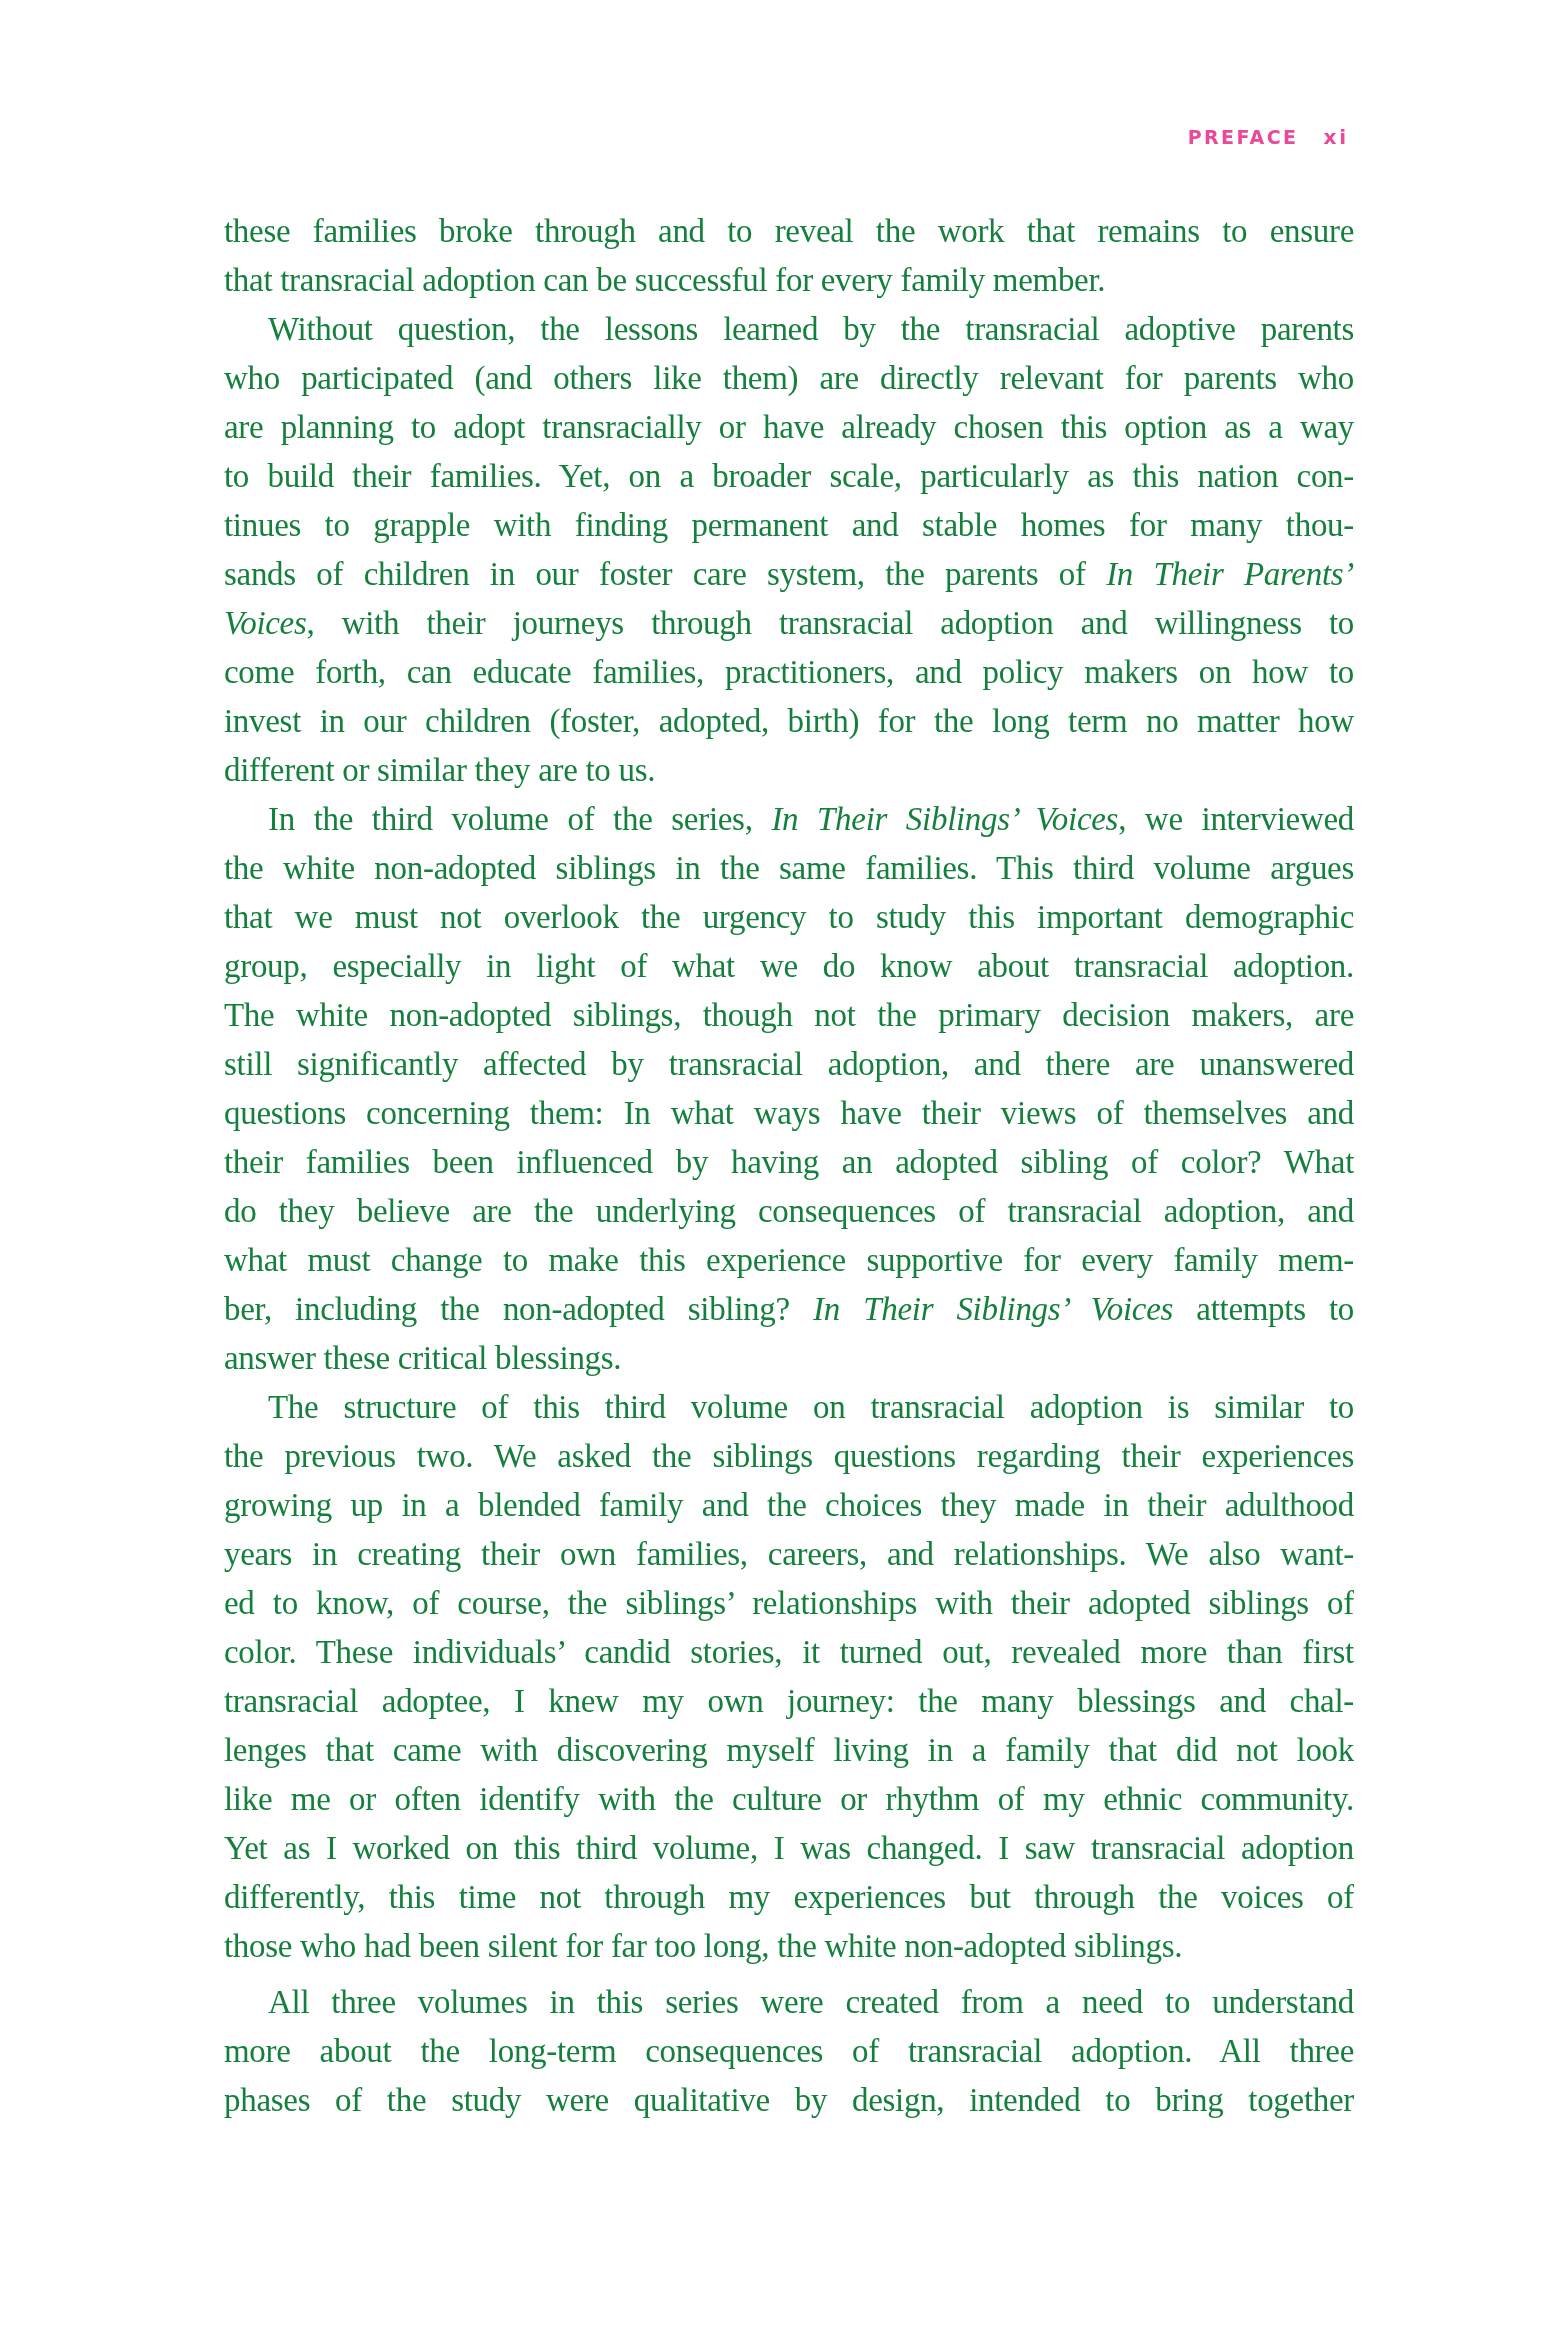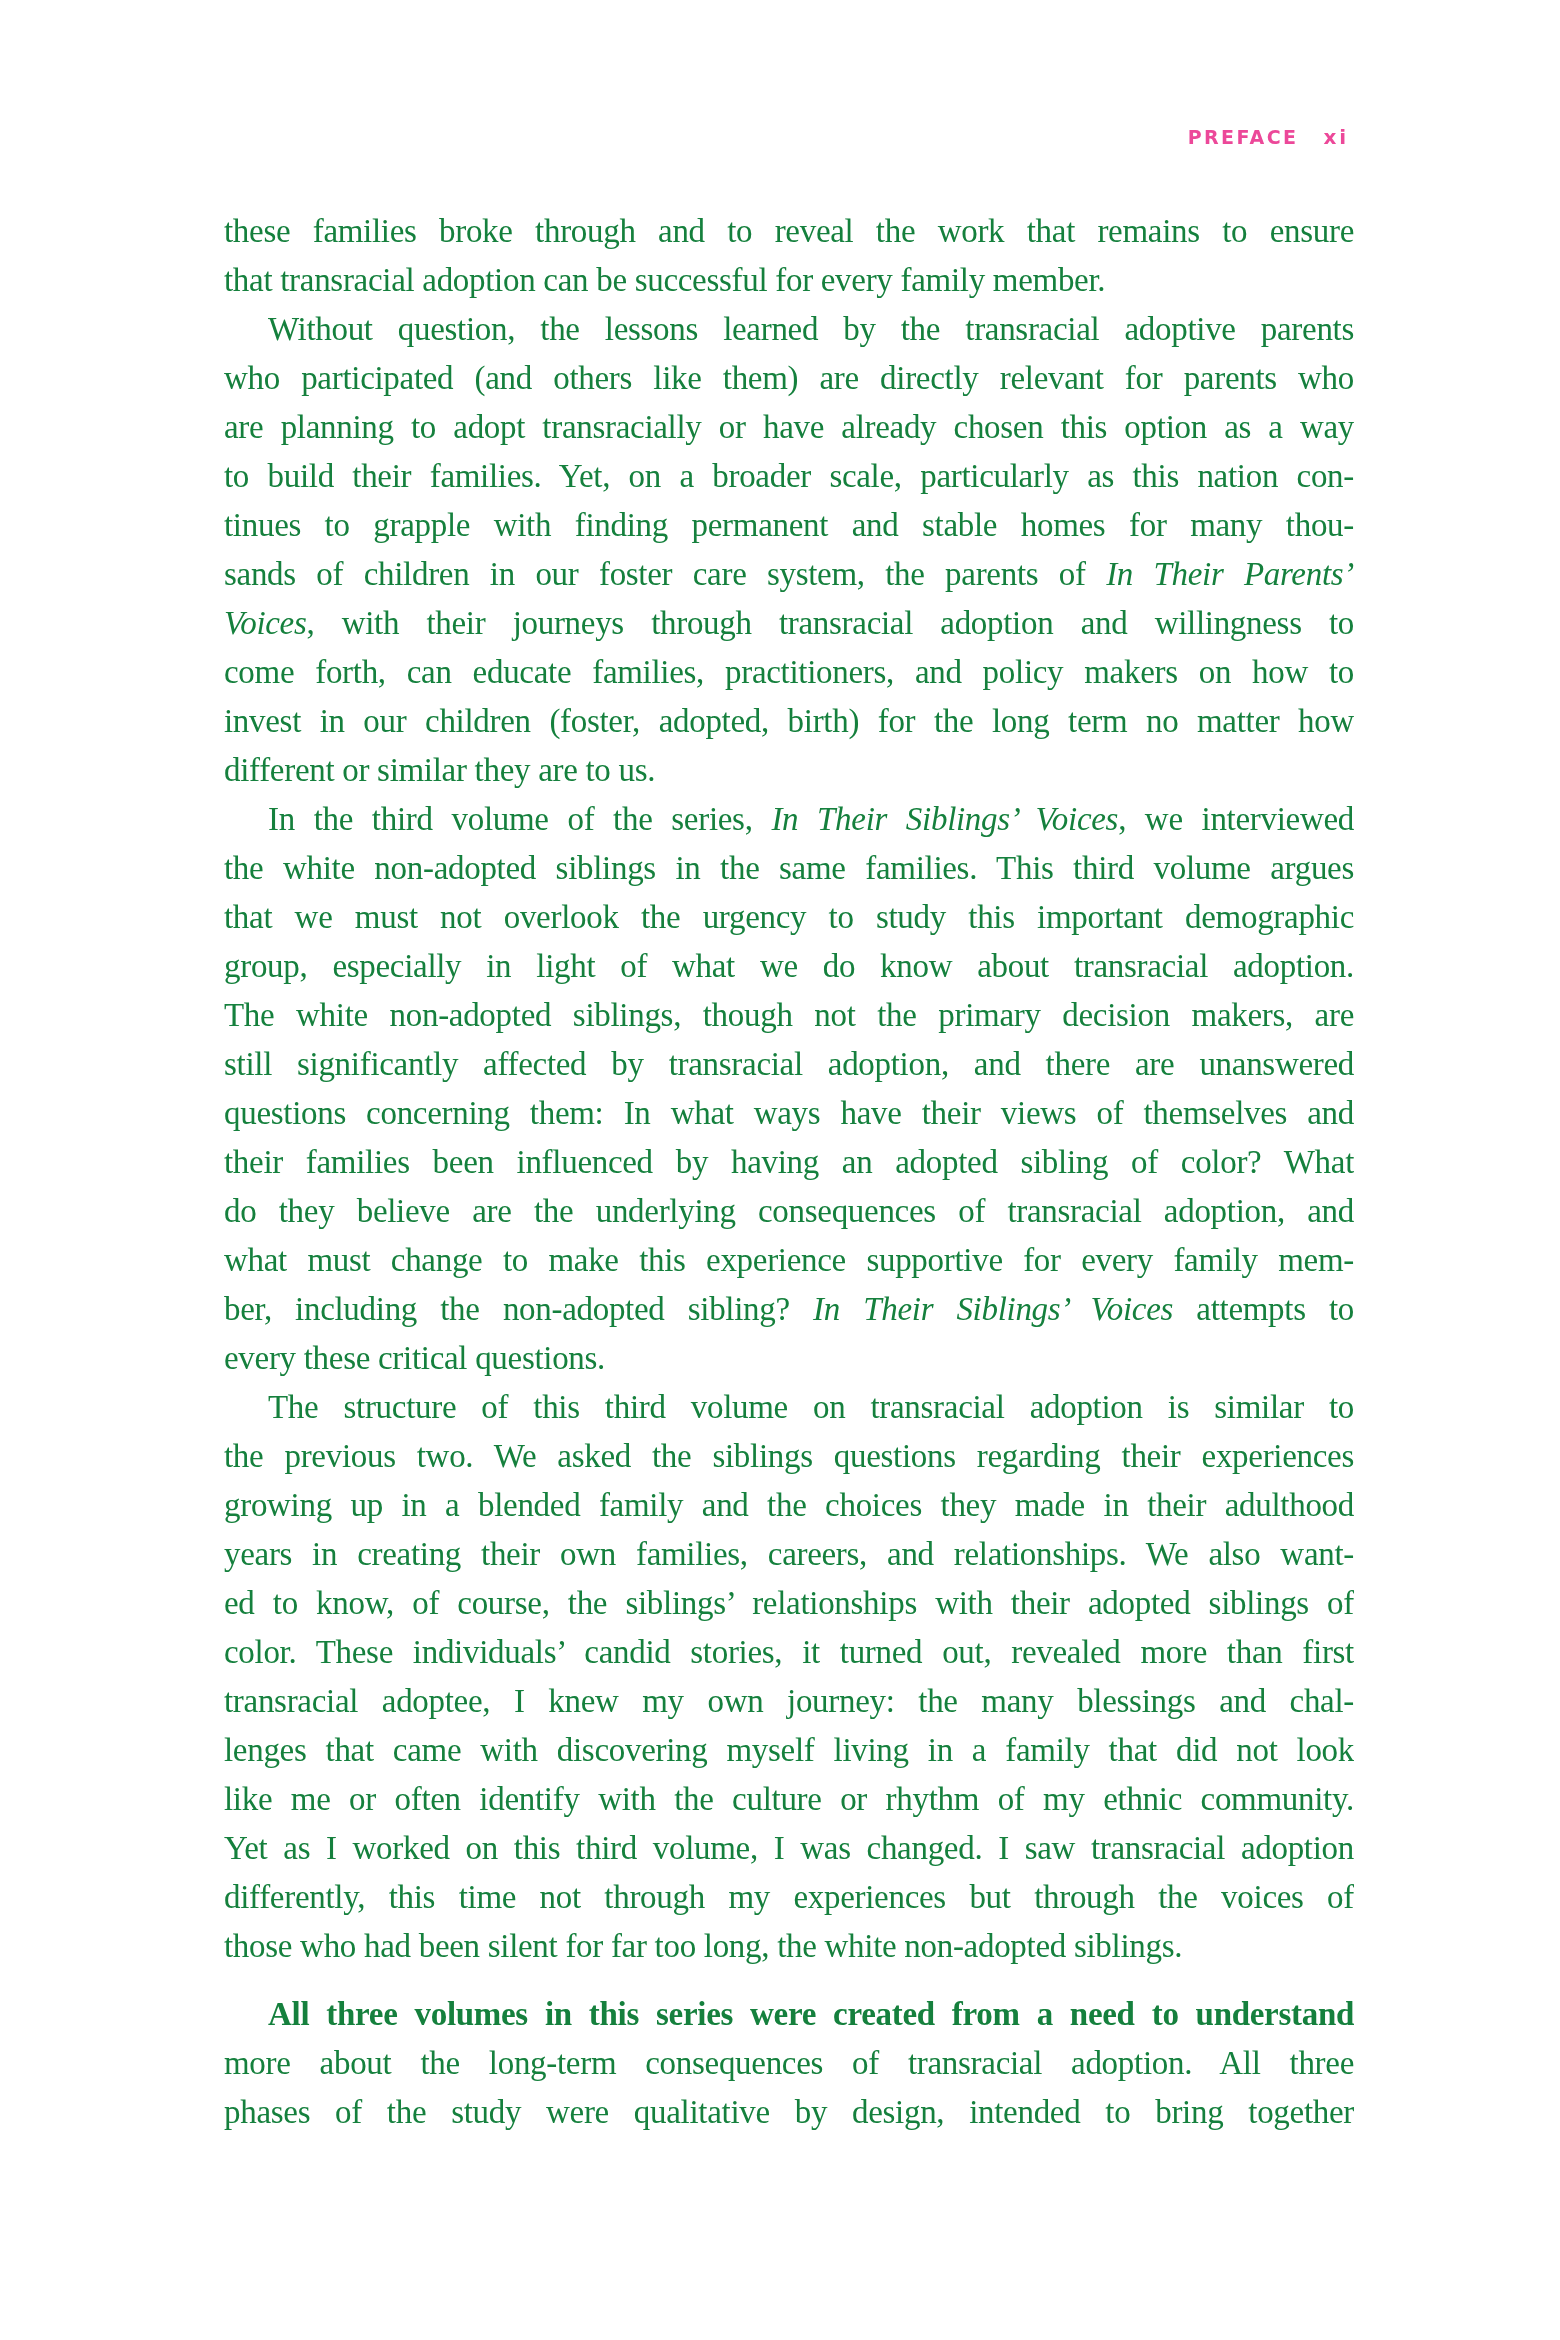--- a/index.html
+++ b/index.html
@@ -15,21 +15,21 @@
     font-family: "Liberation Serif", serif; font-size: 33px; line-height: 49px;
     color: #15803d;
   }
   .line {
     display: block; height: 49px; white-space: nowrap;
     text-align: justify; text-align-last: justify; overflow: hidden;
     letter-spacing: -0.3px;
   }
   .line.last { text-align-last: left; }
   .line.indent { padding-left: 44px; }
-  .line.gap { margin-top: 19px; font-weight: bold; }
+  .line.gap { margin-top: 7px; }
   .line i { font-style: italic; }
 </style>
 </head>
 <body>
 
 <div class="running-head">
   <span>PREFACE</span>
   <span class="folio">xi</span>
 </div>
 
@@ -55,21 +55,21 @@
       <span class="line">the white non-adopted siblings in the same families. This third volume argues</span>
       <span class="line">that we must not overlook the urgency to study this important demographic</span>
       <span class="line">group, especially in light of what we do know about transracial adoption.</span>
       <span class="line">The white non-adopted siblings, though not the primary decision makers, are</span>
       <span class="line">still significantly affected by transracial adoption, and there are unanswered</span>
       <span class="line">questions concerning them: In what ways have their views of themselves and</span>
       <span class="line">their families been influenced by having an adopted sibling of color? What</span>
       <span class="line">do they believe are the underlying consequences of transracial adoption, and</span>
       <span class="line">what must change to make this experience supportive for every family mem-</span>
       <span class="line">ber, including the non-adopted sibling? <i>In Their Siblings’ Voices</i> attempts to</span>
-      <span class="line last">every these critical questions.</span>
+      <span class="line last">answer these critical blessings.</span>
     </div>
     <div>
       <span class="line indent">The structure of this third volume on transracial adoption is similar to</span>
       <span class="line">the previous two. We asked the siblings questions regarding their experiences</span>
       <span class="line">growing up in a blended family and the choices they made in their adulthood</span>
       <span class="line">years in creating their own families, careers, and relationships. We also want-</span>
       <span class="line">ed to know, of course, the siblings’ relationships with their adopted siblings of</span>
       <span class="line">color. These individuals’ candid stories, it turned out, revealed more than first</span>
       <span class="line">transracial adoptee, I knew my own journey: the many blessings and chal-</span>
       <span class="line">lenges that came with discovering myself living in a family that did not look</span>

